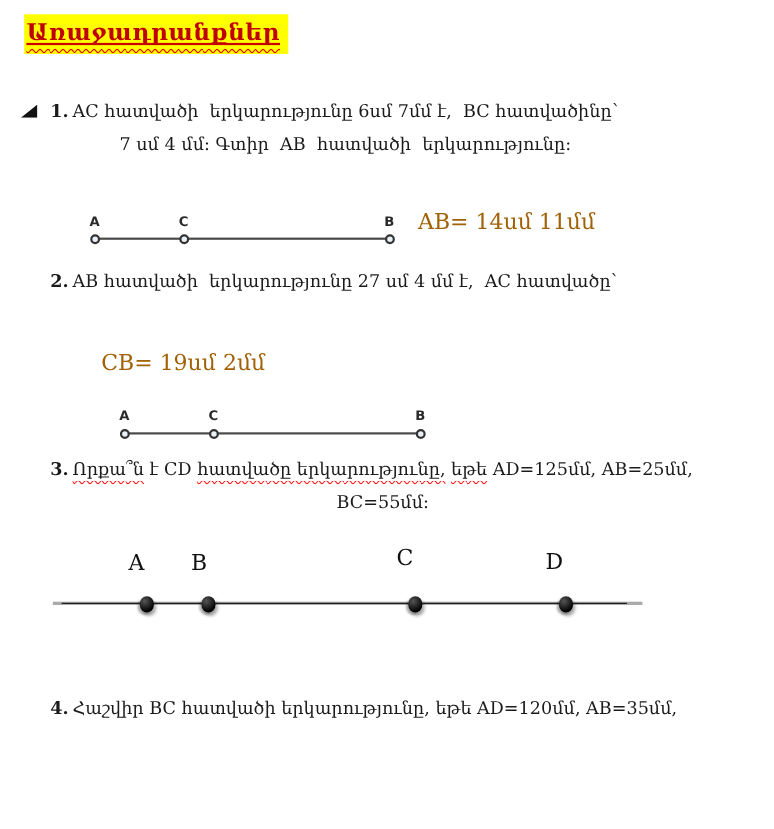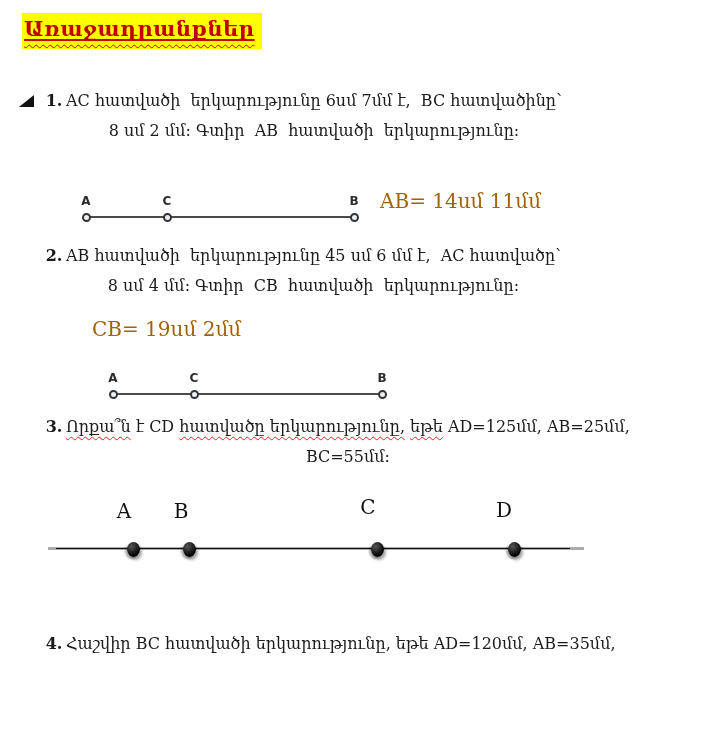--- a/index.html
+++ b/index.html
@@ -74,38 +74,37 @@
   </div>
 
   <div class="marker">
     <svg width="15" height="12" viewBox="0 0 15 12">
         <polygon points="0,12 15,12 15,0" fill="#111"></polygon>
       </svg>
   </div>
 
   <div class="problem" style="top:86px;">
     <div class="p-line"><span class="num">1.</span><span>AC հատվածի  երկարությունը 6սմ 7մմ է,  BC հատվածինը՝</span></div>
-    <div class="p-line indent"><span>8 սմ 2 մմ: Գտիր  AB  հատվածի  երկարությունը:</span></div>
+    <div class="p-line indent"><span>7 սմ 4 մմ: Գտիր  AB  հատվածի  երկարությունը:</span></div>
   </div>
 
   <div>
     <div class="seg-label" style="left:86px; top:195px;">A</div>
     <div class="seg-label" style="left:167px; top:195px;">C</div>
     <div class="seg-label" style="left:354px; top:195px;">B</div>
     <div class="seg-line" style="left:86px; top:216px; width:268px;"></div>
     <div class="circle" style="left:82px; top:213px;"></div>
     <div class="circle" style="left:163px; top:213px;"></div>
     <div class="circle" style="left:350px; top:213px;"></div>
   </div>
 
   <div class="answer answer-1">AB= 14սմ 11մմ</div>
 
   <div class="problem" style="top:241px;">
-    <div class="p-line"><span class="num">2.</span><span>AB հատվածի  երկարությունը 45 սմ 6 մմ է,  AC հատվածը՝</span></div>
-    <div class="p-line indent"><span>8 սմ 4 մմ: Գտիր  CB  հատվածի  երկարությունը:</span></div>
+    <div class="p-line"><span class="num">2.</span><span>AB հատվածի  երկարությունը 27 սմ 4 մմ է,  AC հատվածը՝</span></div>
   </div>
 
   <div class="answer answer-2">CB= 19սմ 2մմ</div>
 
   <div>
     <div class="seg-label" style="left:113px; top:372px;">A</div>
     <div class="seg-label" style="left:194px; top:372px;">C</div>
     <div class="seg-label" style="left:382px; top:372px;">B</div>
     <div class="seg-line" style="left:113px; top:393px; width:269px;"></div>
     <div class="circle" style="left:109px; top:390px;"></div>

